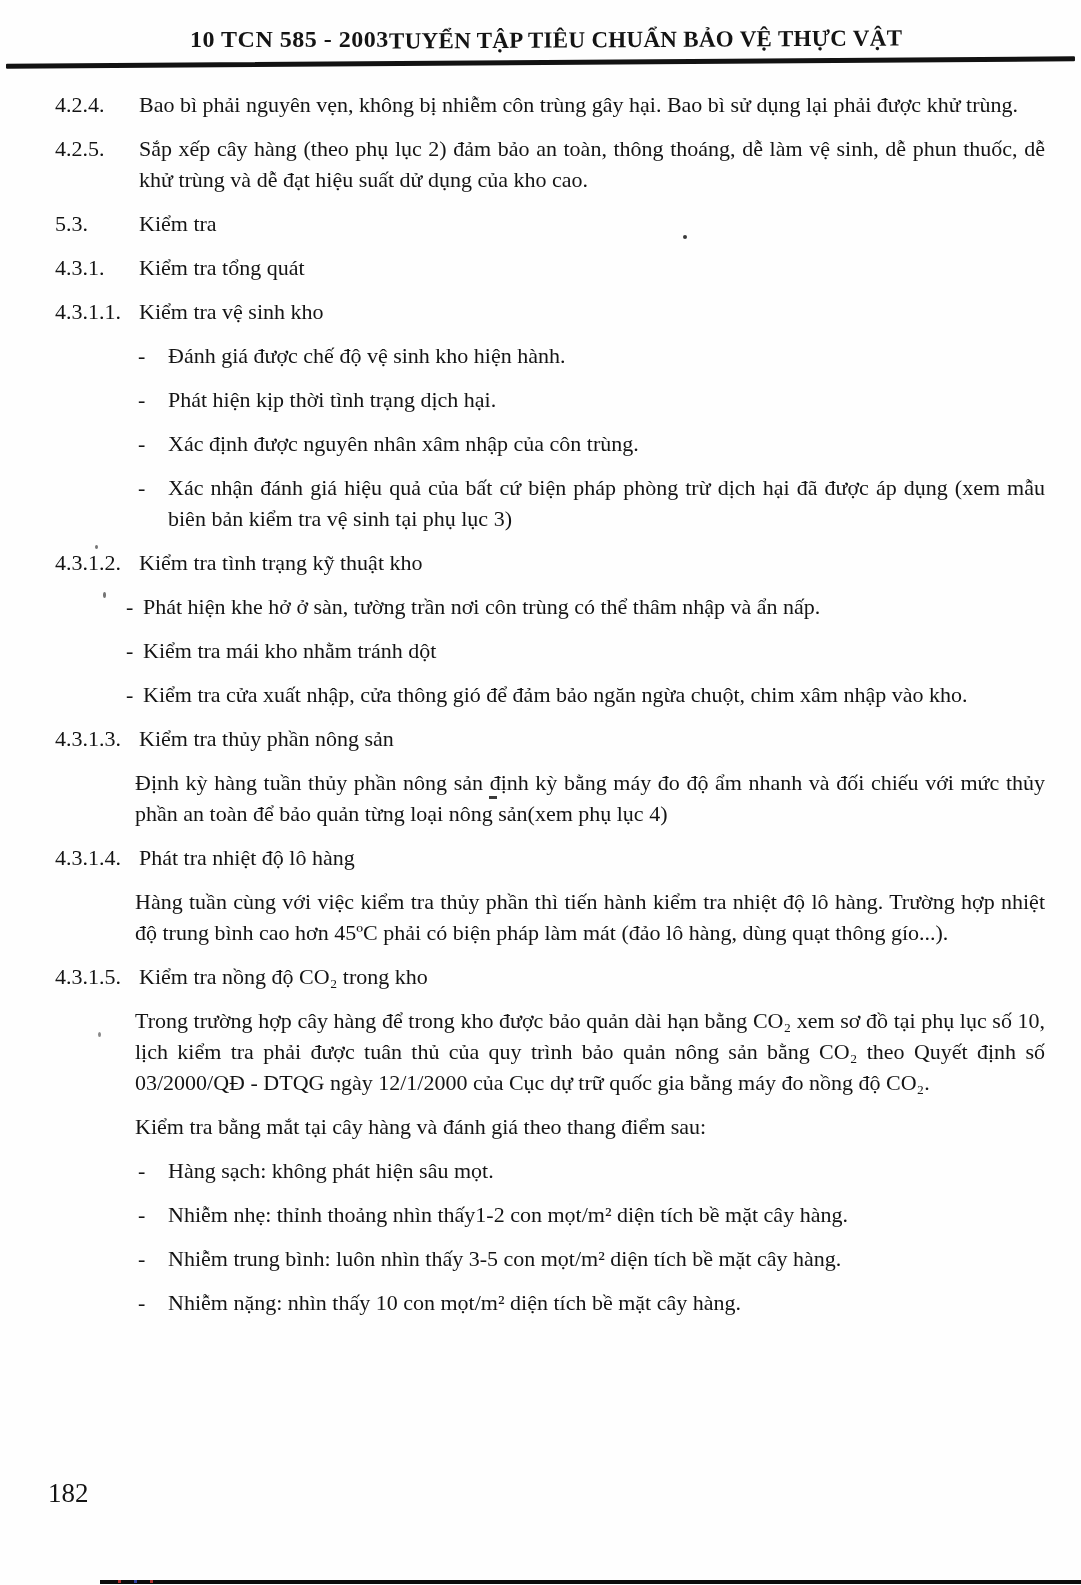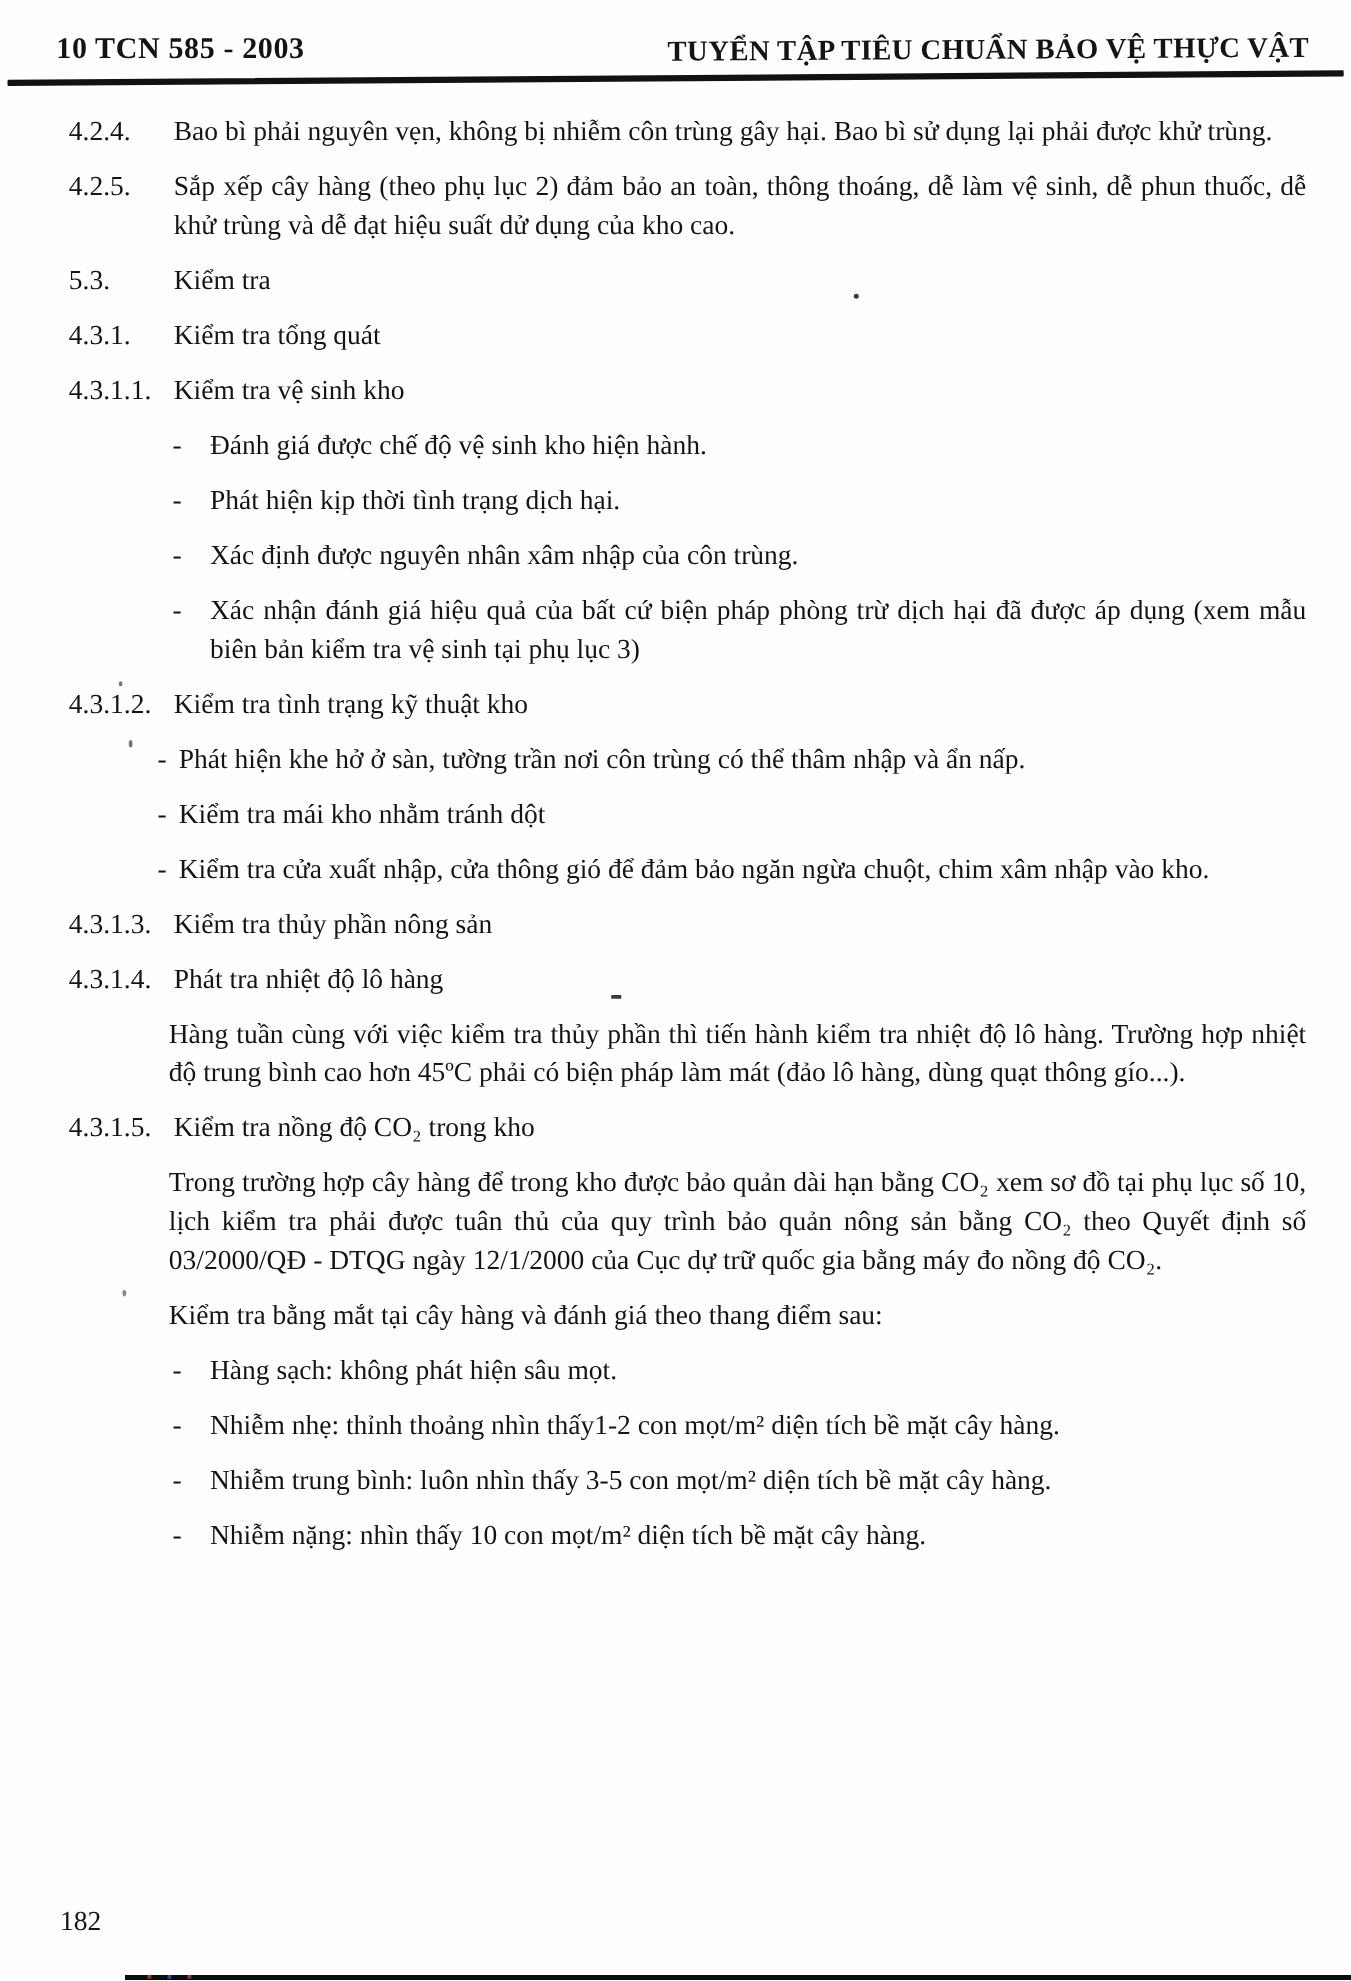--- a/index.html
+++ b/index.html
@@ -7,21 +7,21 @@
     width:1081px;height:1585px;
     background:#fefefe;
     font-family:"Liberation Serif","DejaVu Serif",serif;
     color:#141414;
     position:relative;
     overflow:hidden;
   }
   .page{position:relative;width:100%;height:100%;}
   
   .hdr{
-    display:flex;justify-content:space-between;align-items:flex-end;
+    display:flex;justify-content:center;align-items:flex-end;
     padding:26px 34px 0 45px;
   }
   .hdr .code{font-size:24px;font-weight:bold;letter-spacing:.5px;}
   .hdr .title{font-size:23px;font-weight:bold;letter-spacing:.3px;transform:rotate(-0.35deg);}
   .rule{
     height:5px;background:#121212;margin:7px 6px 0 6px;
     transform:rotate(-0.4deg);
     border-radius:1px;
   }
   
@@ -30,21 +30,21 @@
   .sec .num{min-width:76px;padding-right:8px;flex-shrink:0;}
   .sec .txt{flex:1;text-align:justify;}
   .para{margin:0 0 13px 97px;text-align:justify;}
   .bullet{display:flex;margin-bottom:13px;}
   .bullet .btxt{flex:1;text-align:justify;}
   .bA{margin-left:100px;}
   .bA .dash{width:30px;flex-shrink:0;}
   .bB{margin-left:88px;}
   .bB .dash{width:17px;flex-shrink:0;}
   
-  .pgnum{position:absolute;left:48px;top:1524px;font-size:22px;}
+  .pgnum{position:absolute;left:48px;top:1478px;font-size:27px;}
   
   .spk{position:absolute;background:#3a3a3a;border-radius:50%;}
   .edge{position:absolute;left:100px;right:0;bottom:1px;height:4px;background:#0c0c0c;}
   .speck-r{position:absolute;width:3px;height:3px;bottom:2px;background:#b03030;}
   .speck-b{position:absolute;width:3px;height:3px;bottom:2px;background:#3040a0;}
 </style>
 </head>
 <body>
 
 <div class="page">
@@ -116,20 +116,21 @@
     <div class="bullet bB">
       <span class="dash">-</span>
       <span class="btxt">Kiểm tra cửa xuất nhập, cửa thông gió để đảm bảo ngăn ngừa chuột, chim xâm nhập vào kho.</span>
     </div>
 
     <div class="sec">
       <span class="num">4.3.1.3.</span>
       <span class="txt">Kiểm tra thủy phần nông sản</span>
     </div>
 
+    <p class="para">Định kỳ hàng tuần thủy phần nông sản định kỳ bằng máy đo độ ẩm nhanh và đối chiếu với mức thủy phần an toàn để bảo quản từng loại nông sản(xem phụ lục 4)</p>
 
     <div class="sec">
       <span class="num">4.3.1.4.</span>
       <span class="txt">Phát tra nhiệt độ lô hàng</span>
     </div>
 
     <p class="para">Hàng tuần cùng với việc kiểm tra thủy phần thì tiến hành kiểm tra nhiệt độ lô hàng. Trường hợp nhiệt độ trung bình cao hơn 45ºC phải có biện pháp làm mát (đảo lô hàng, dùng quạt thông gío...).</p>
 
     <div class="sec">
       <span class="num">4.3.1.5.</span>

